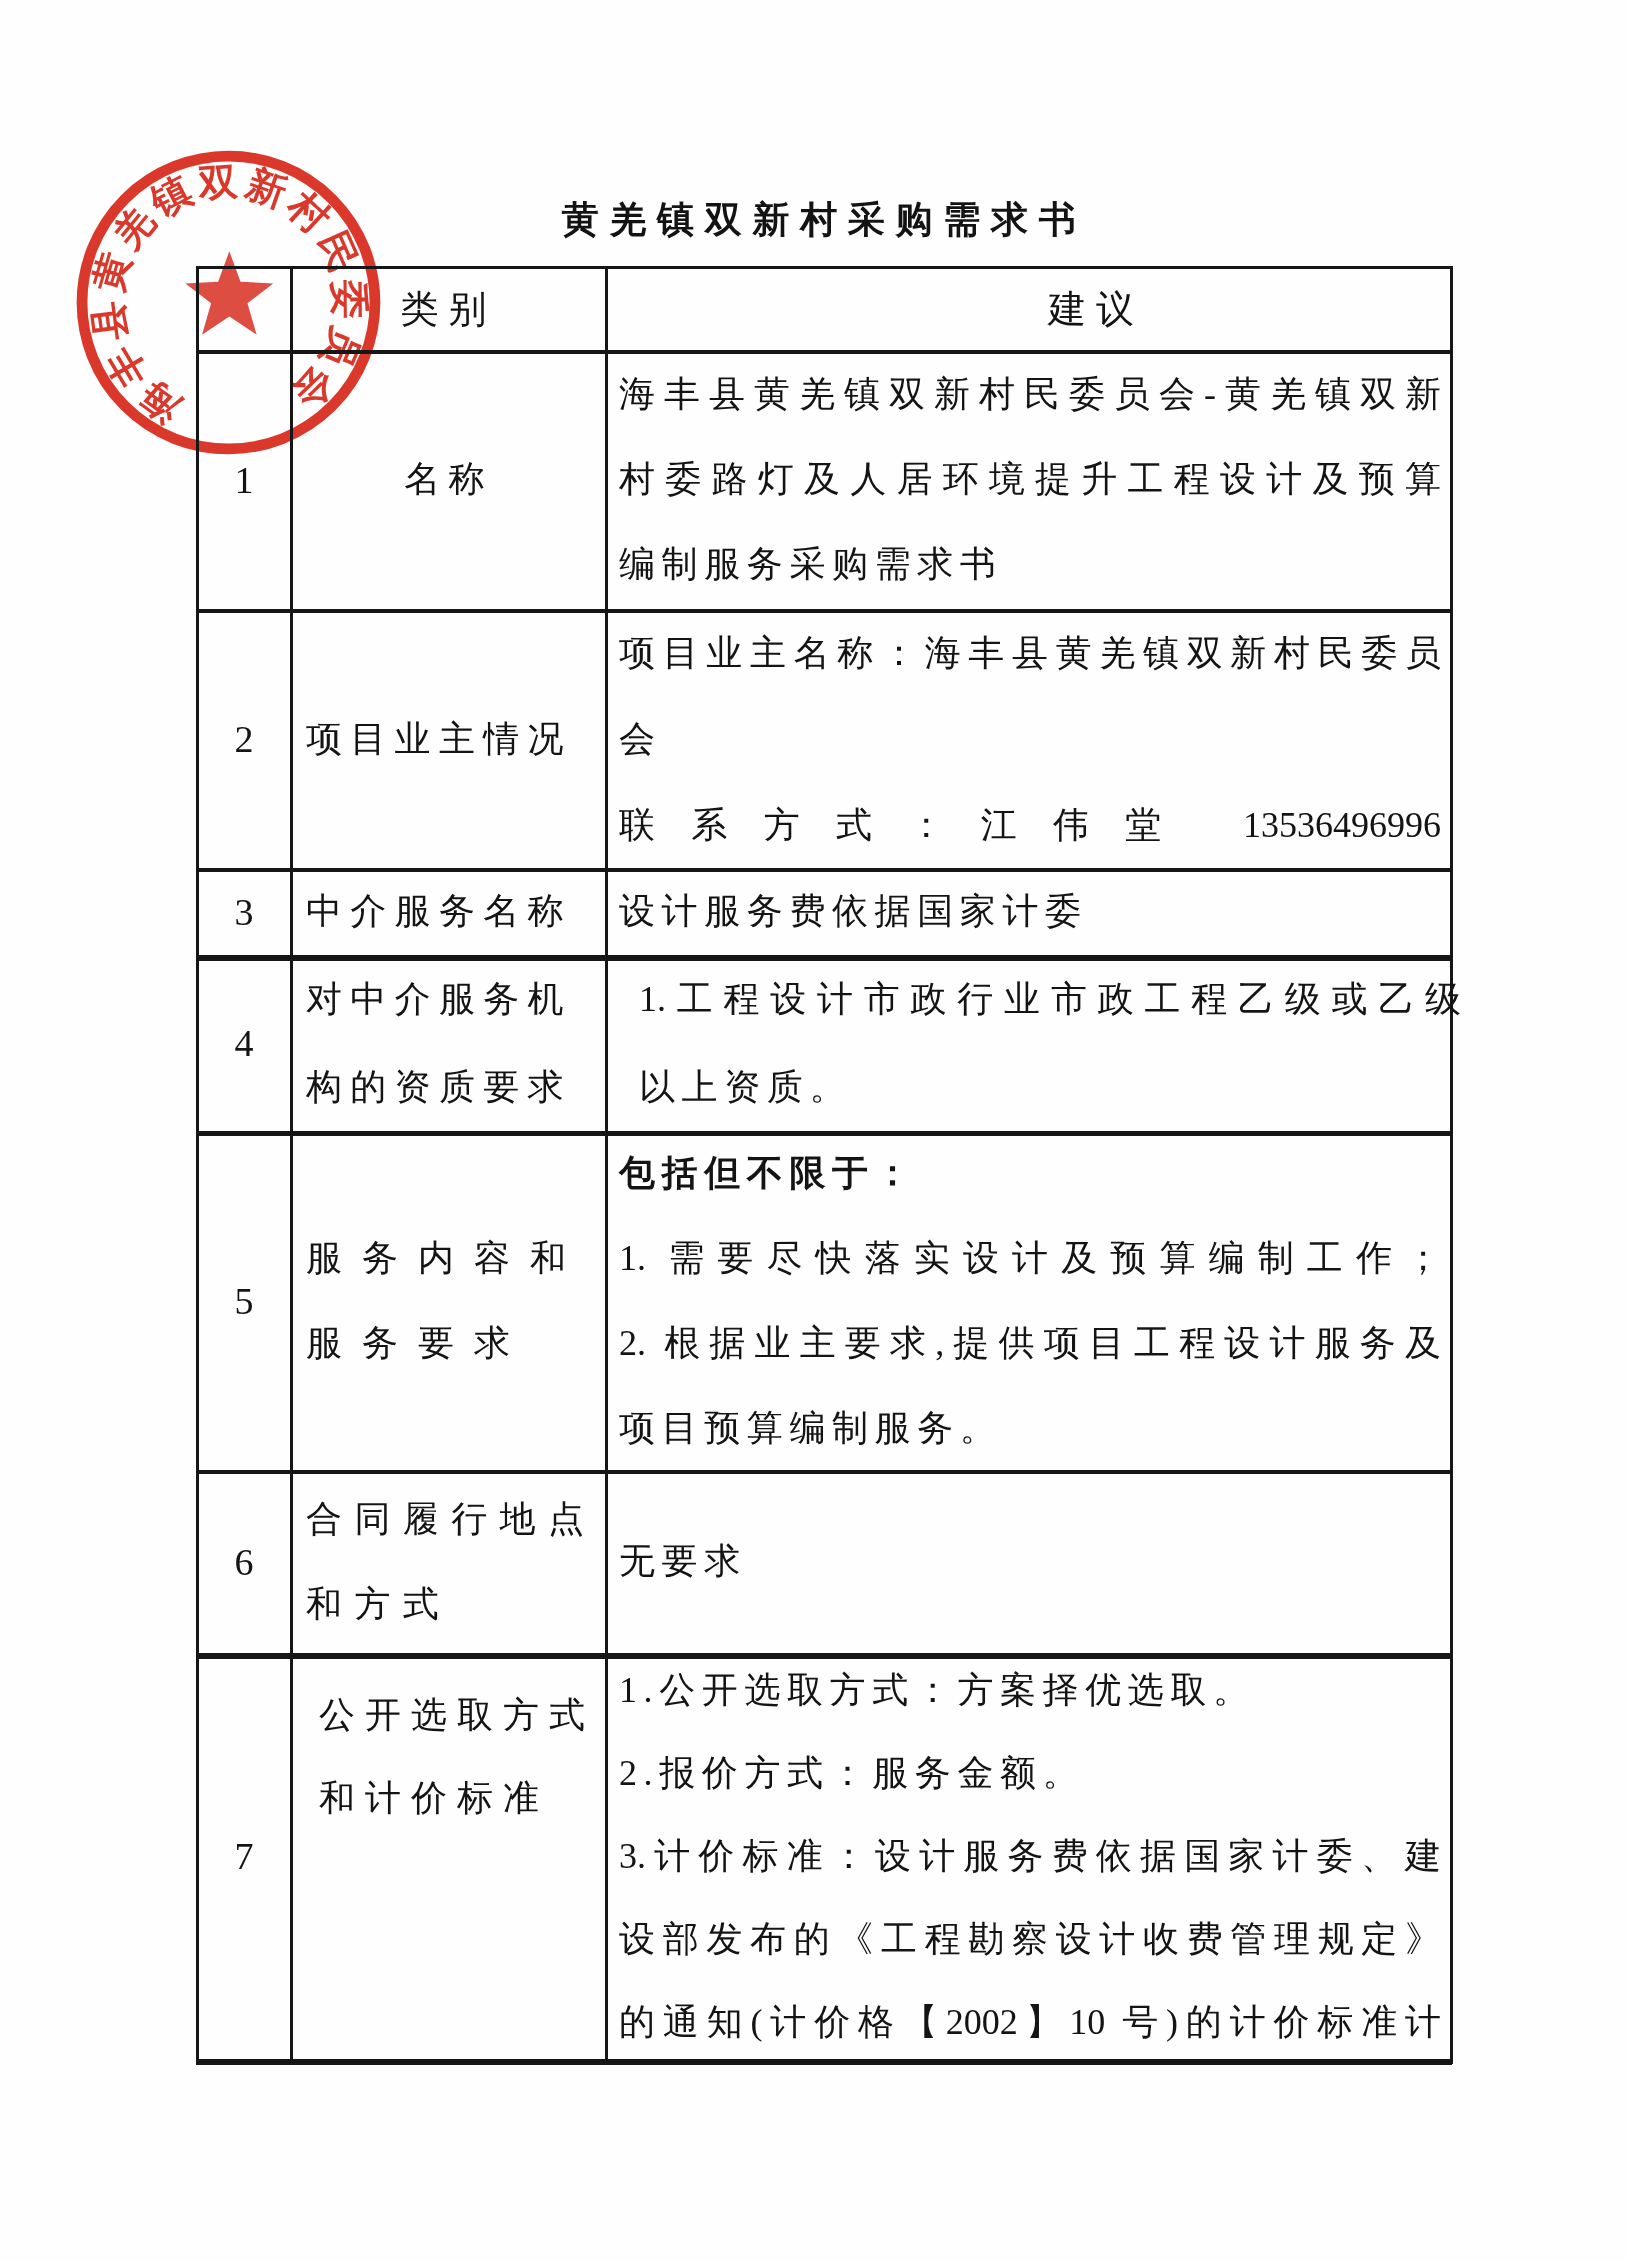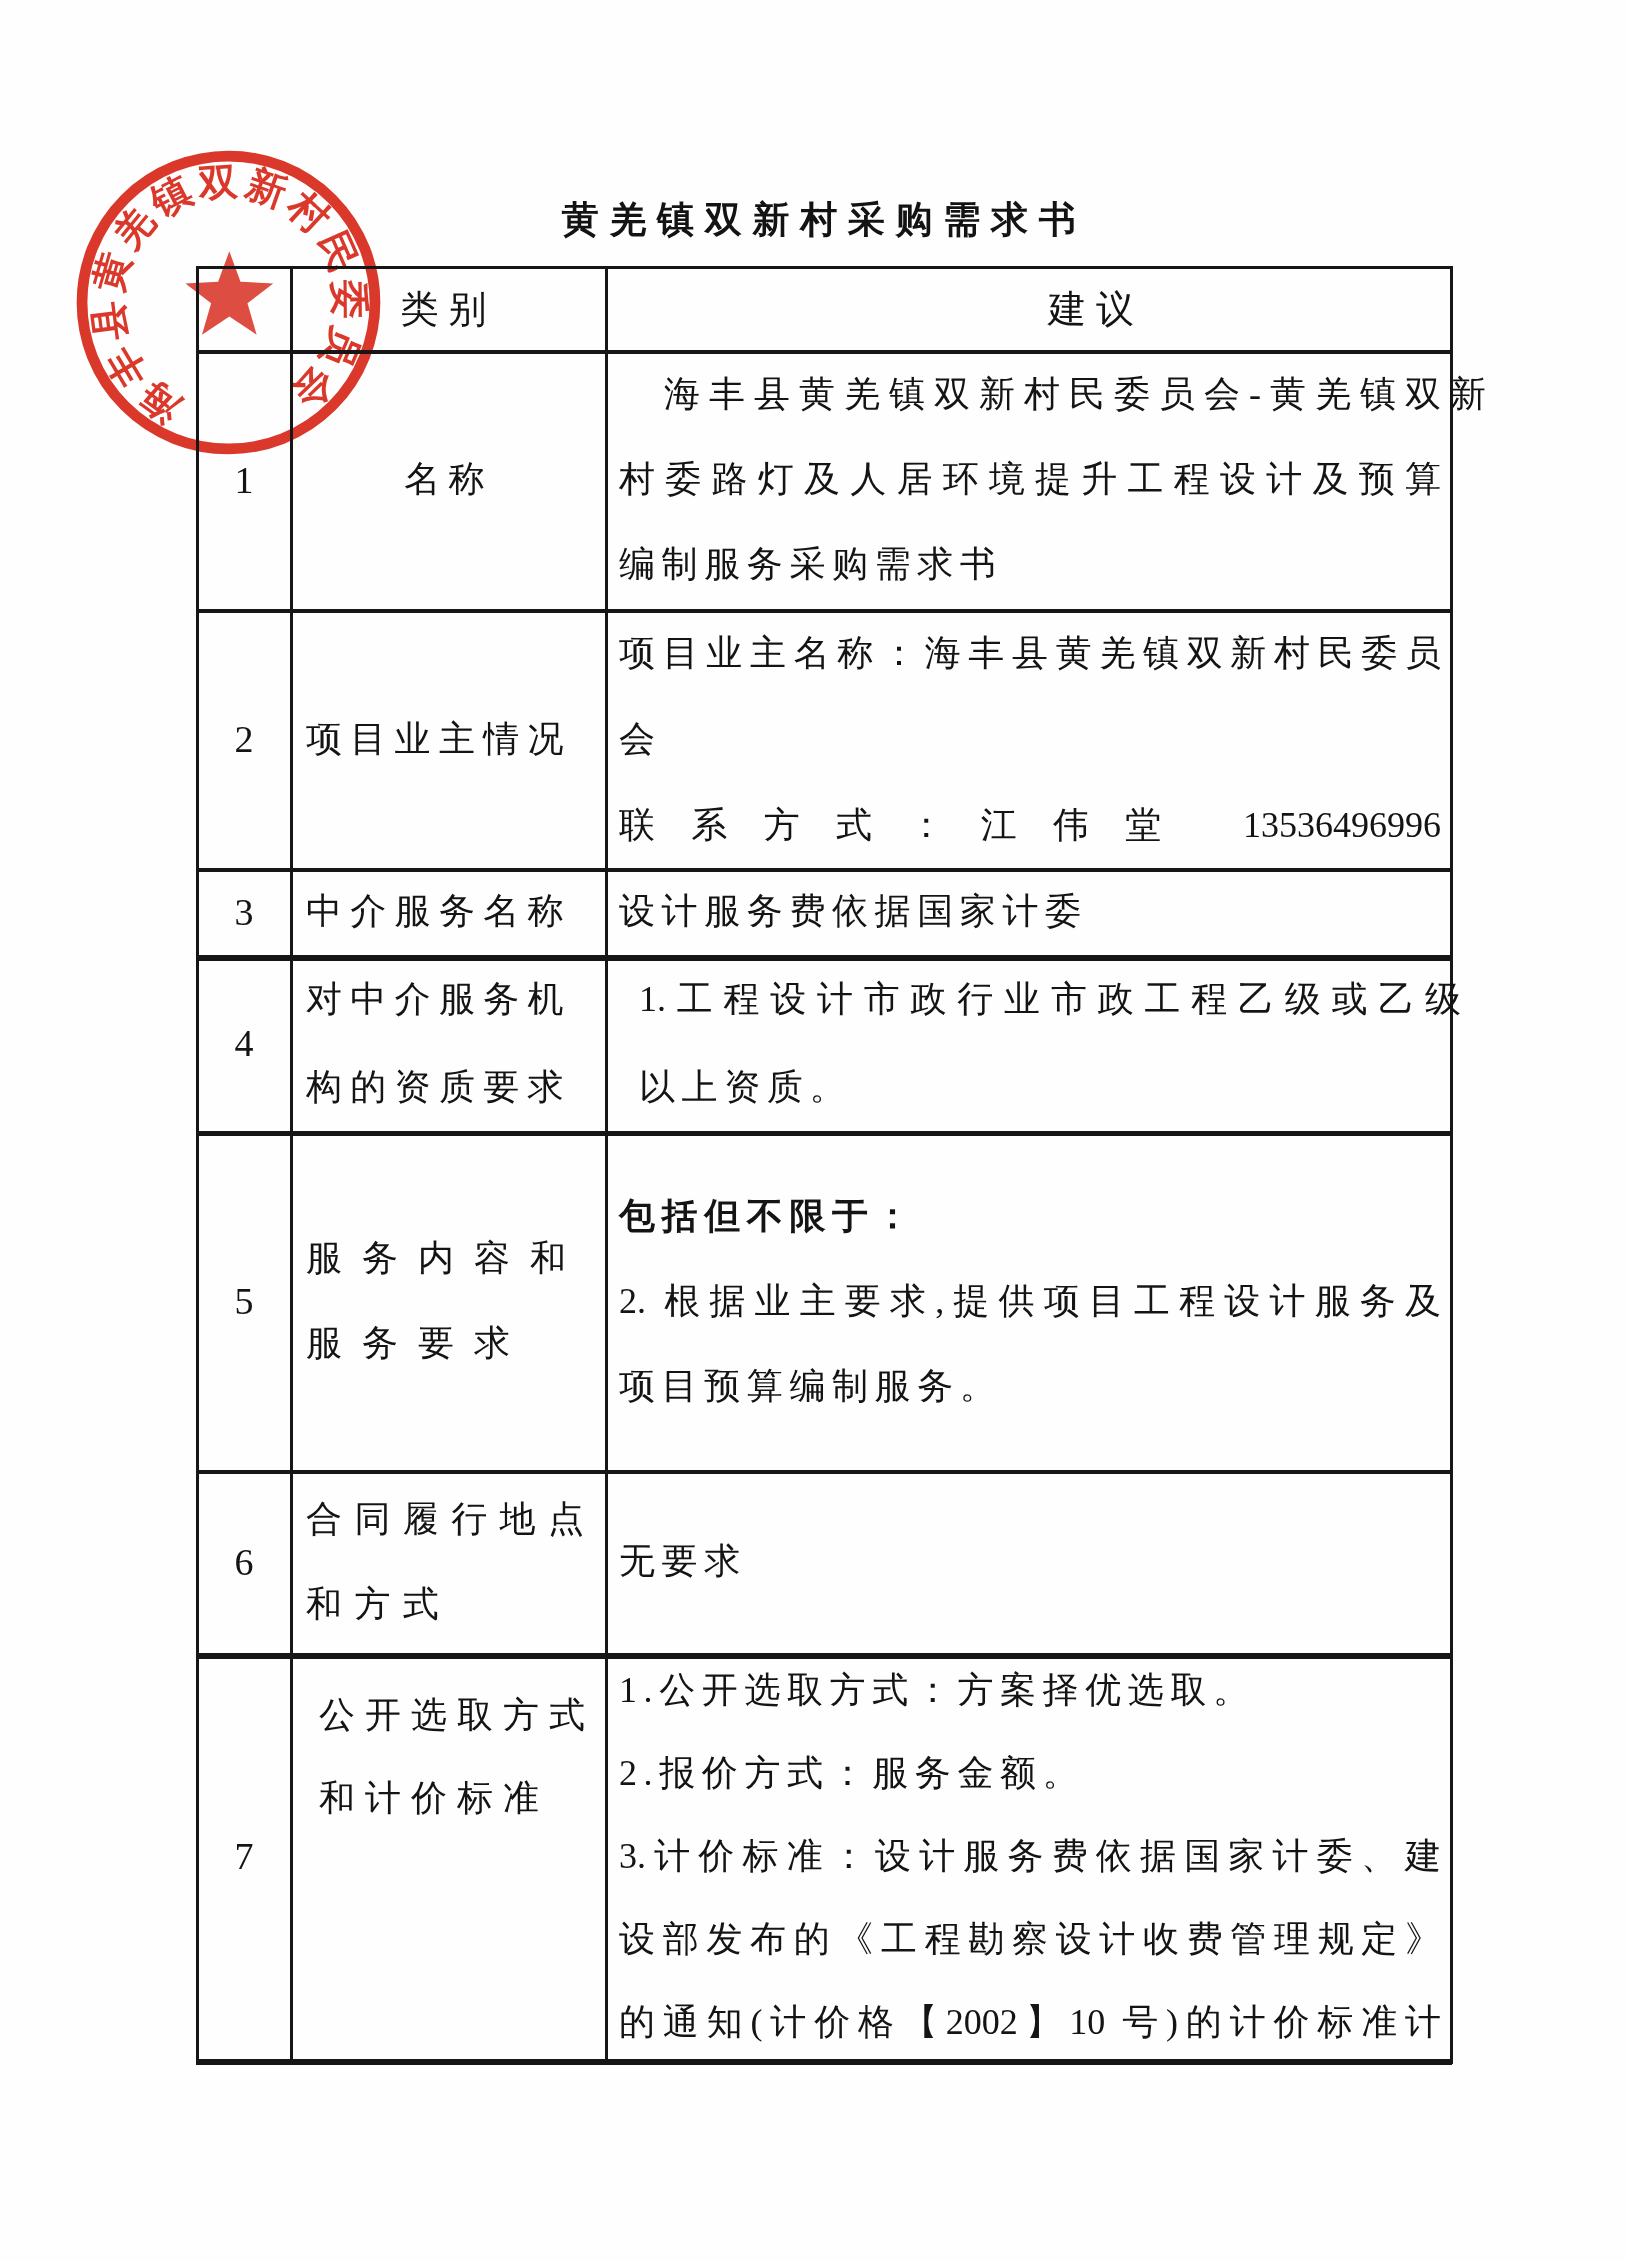--- a/index.html
+++ b/index.html
@@ -72,21 +72,21 @@
       <div class="hline" style="top: 2059px; height: 5.8px;"></div>
       <div class="vline" style="left: 196px;"></div>
       <div class="vline" style="left: 290px;"></div>
       <div class="vline" style="left: 605px;"></div>
       <div class="vline" style="left: 1450px;"></div>
     <div class="num" style="top: 350px; height: 259px;">1</div>
     <div class="label center" style="top: 350px; height: 259px; letter-spacing: 8.3px;">
         <span class="ln" style="height: 85px; line-height: 85px;">名称</span>
       </div>
     <div class="content" style="top: 350px; height: 259px;">
-        <span class="ln fill" style="height: 85px; line-height: 85px; margin-left: 45px;">海丰县黄羌镇双新村民委员会-黄羌镇双新</span>
+        <span class="ln fill" style="height: 85px; line-height: 85px;">海丰县黄羌镇双新村民委员会-黄羌镇双新</span>
         <span class="ln fill" style="height: 85px; line-height: 85px;">村委路灯及人居环境提升工程设计及预算</span>
         <span class="ln" style="height: 85px; line-height: 85px;">编制服务采购需求书</span>
       </div>
 
     <div class="num" style="top: 609px; height: 259px;">2</div>
     <div class="label" style="top: 609px; height: 259px; letter-spacing: 8.3px;">
         <span class="ln" style="height: 86px; line-height: 86px;">项目业主情况</span>
       </div>
     <div class="content" style="top: 609px; height: 259px;">
         <span class="ln fill" style="height: 86px; line-height: 86px;">项目业主名称：海丰县黄羌镇双新村民委员</span>
@@ -112,20 +112,21 @@
         <span class="ln" style="height: 88px; line-height: 88px;">以上资质。</span>
       </div>
 
     <div class="num" style="top: 1131px; height: 340px;">5</div>
     <div class="label" style="top: 1131px; height: 340px; letter-spacing: 20px;">
         <span class="ln" style="height: 85px; line-height: 85px;">服务内容和</span>
         <span class="ln" style="height: 85px; line-height: 85px;">服务要求</span>
       </div>
     <div class="content" style="top: 1131px; height: 340px;">
         <span class="ln" style="height: 85px; line-height: 85px; font-weight: bold;">包括但不限于：</span>
+        <span class="ln fill" style="height: 85px; line-height: 85px;">1. 需要尽快落实设计及预算编制工作；</span>
         <span class="ln fill" style="height: 85px; line-height: 85px;">2. 根据业主要求,提供项目工程设计服务及</span>
         <span class="ln" style="height: 85px; line-height: 85px;">项目预算编制服务。</span>
       </div>
 
     <div class="num" style="top: 1470px; height: 183px;">6</div>
     <div class="label" style="top: 1470px; height: 183px; letter-spacing: 12.4px;">
         <span class="ln" style="height: 85px; line-height: 85px;">合同履行地点</span>
         <span class="ln" style="height: 85px; line-height: 85px;">和方式</span>
       </div>
     <div class="content" style="top: 1470px; height: 183px;">

